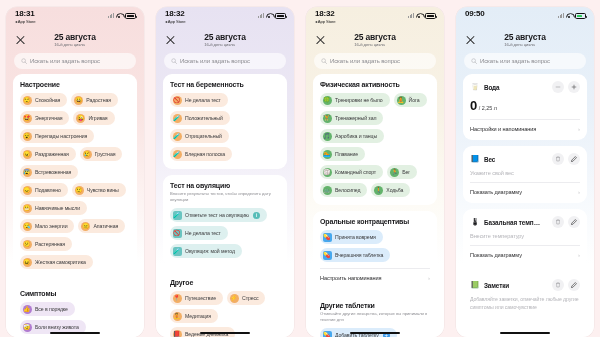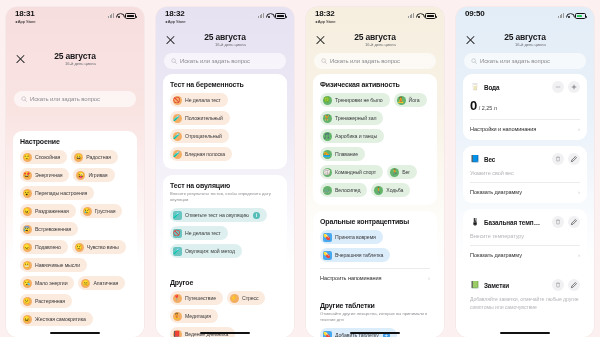--- a/index.html
+++ b/index.html
@@ -25,21 +25,21 @@
   .screen {
     flex: 1;
     border-radius: 11px;
     overflow: hidden;
     position: relative;
     display: flex;
     flex-direction: column;
     box-shadow: 0 0 0 0.5px rgba(0,0,0,0.06);
   }
   
-  .screen.pink  { background: linear-gradient(180deg,#f7dede 0%, #f9e4e2 32%, #fbeceb 46%, #fdf4f3 60%, #ffffff 78%); gap: 19px; }
+  .screen.pink  { background: linear-gradient(180deg,#f7dede 0%, #f9e4e2 32%, #fbeceb 46%, #fdf4f3 60%, #ffffff 78%); }
   .screen.lilac { background: linear-gradient(180deg,#e7e2f2 0%, #ece8f4 32%, #f2eff8 46%, #f8f6fb 60%, #ffffff 78%); }
   .screen.cream { background: linear-gradient(180deg,#f6efe0 0%, #f8f2e6 32%, #fbf7ee 46%, #fdfbf6 60%, #ffffff 78%); }
   .screen.blue  { background: linear-gradient(180deg,#e3edf7 0%, #e9f1f9 32%, #f0f5fb 46%, #f7fafd 60%, #ffffff 78%); }
 
   
   .statusbar {
     height: 22px;
     flex: 0 0 22px;
     display: flex;
     align-items: flex-start;
@@ -81,21 +81,21 @@
   .close-x {
     position:absolute; left:9px; top:50%; transform:translateY(-50%);
     width:11px; height:11px; cursor:pointer;
   }
   .close-x::before, .close-x::after {
     content:''; position:absolute; left:0; top:5px; width:11px; height:1.3px;
     background:#2c2c2c; border-radius:1px;
   }
   .close-x::before { transform: rotate(45deg); }
   .close-x::after  { transform: rotate(-45deg); }
-  .nav-center { text-align:right; line-height:1.05; }
+  .nav-center { text-align:left; line-height:1.05; }
   .nav-title { font-size:8.5px; font-weight:bold; color:#18181b; letter-spacing:-0.2px; }
   .nav-sub { font-size:4.2px; color:#6d6d72; margin-top:1.4px; letter-spacing:-0.05px; }
 
   
   .search {
     flex: 0 0 16px;
     margin: 2px 8px 5px 8px;
     background: rgba(255,255,255,0.62);
     border-radius: 9px;
     display:flex; align-items:center; gap:3px;

